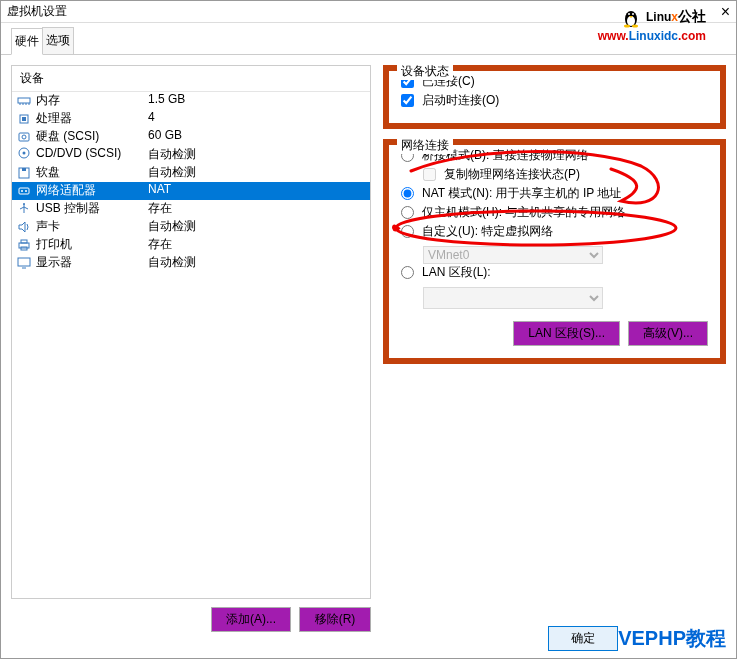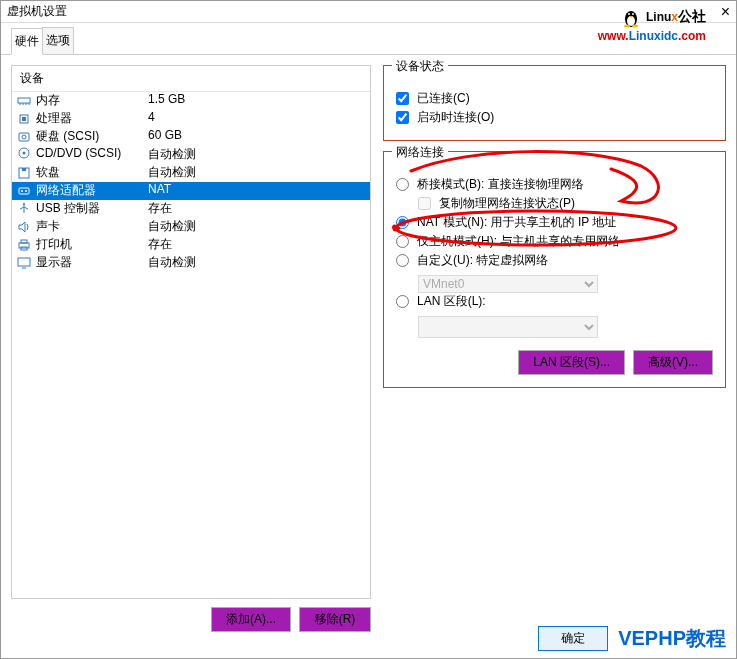--- a/index.html
+++ b/index.html
@@ -23,29 +23,29 @@
   .col-device { width: 140px; padding: 4px 8px; }
   .col-summary { flex: 1; padding: 4px 8px; }
   .list-row { display: flex; align-items: flex-start; height: 18px; padding: 0 4px; cursor: pointer; }
   .list-row.selected { background: #0078d7; color: #fff; }
   .dev-icon { width: 16px; height: 14px; display: inline-flex; align-items: center; justify-content: center; margin-right: 4px; }
   .row-device { width: 132px; display: flex; align-items: center; overflow: hidden; }
   .row-summary { flex: 1; }
   .left-buttons { display: flex; justify-content: flex-end; gap: 8px; padding: 8px 0; }
   .btn { padding: 3px 14px; border: 1px solid #adadad; background: #a21caf; cursor: pointer; min-width: 72px; text-align: center; }
   .right-panel { flex: 1; }
-  .group { border: 1px solid #c2410c; margin-bottom: 10px; padding: 22px 12px 12px 12px; position: relative; }
+  .group { border: 6px solid #c2410c; margin-bottom: 10px; padding: 0 12px 12px 12px; position: relative; }
   .group-title { position: absolute; top: -8px; left: 8px; background: #fff; padding: 0 4px; }
   .checkbox-row, .radio-row { display: flex; align-items: center; margin: 2px 0; gap: 4px; }
   .indent { margin-left: 22px; }
   input[type="checkbox"], input[type="radio"] { margin: 0 4px 0 0; }
   select.disabled { background: #f0f0f0; color: #888; width: 180px; margin-left: 22px; margin-top: 4px; }
   .lan-input { width: 180px; margin-left: 22px; margin-top: 4px; background: #f0f0f0; border: 1px solid #ccc; height: 22px; }
   .btn-row { display: flex; justify-content: flex-end; gap: 8px; margin-top: 12px; }
-  .bottom-bar { position: absolute; bottom: 6px; right: 10px; display: flex; align-items: center; gap: 10px; }
+  .bottom-bar { position: absolute; bottom: 6px; right: 10px; display: flex; align-items: center; }
   .vephp { color: #0066d6; font-weight: bold; font-size: 20px; }
   .btn-ok { padding: 3px 22px; border: 1px solid #0078d7; background: #e5f1fb; cursor: pointer; }
   label.disabled { color: #000000; }
   .annotation { position: absolute; pointer-events: none; z-index: 50; }
 </style>
 </head>
 <body>
 
 <div class="titlebar">
   <span>虚拟机设置</span>

